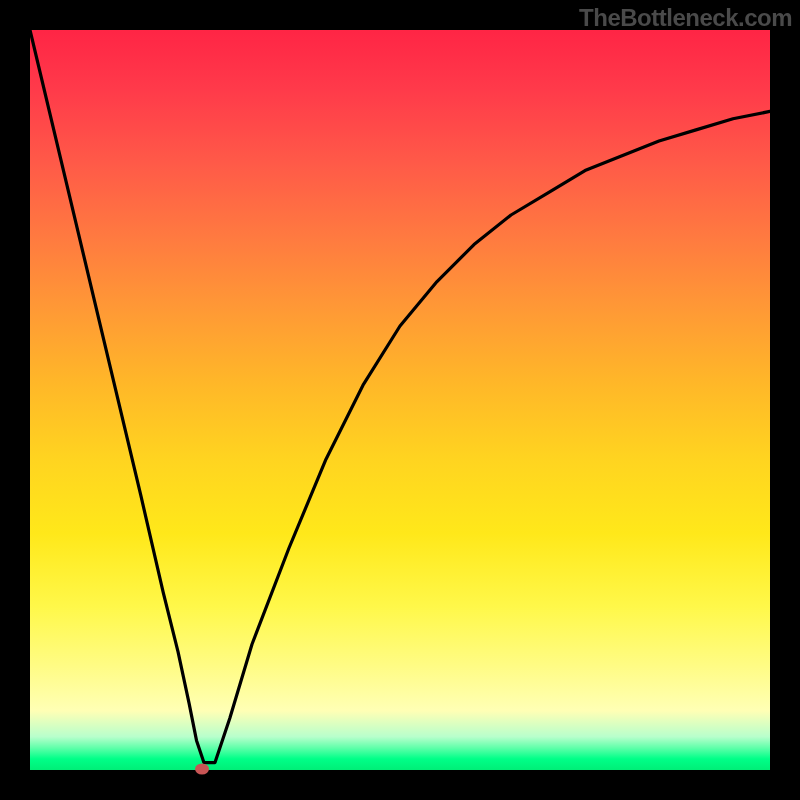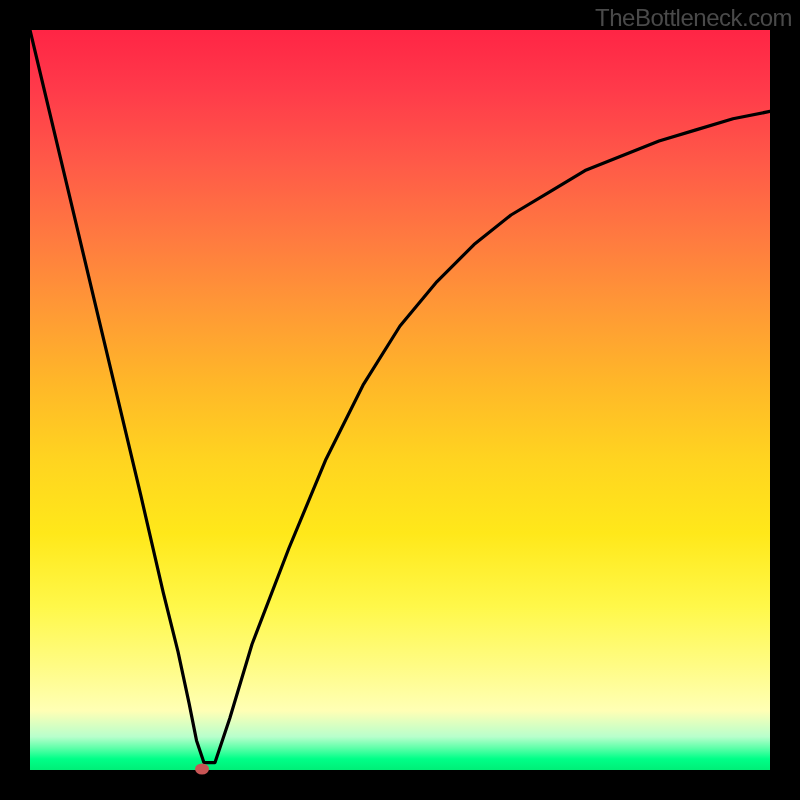--- a/index.html
+++ b/index.html
@@ -14,21 +14,21 @@
       height: 800px;
       background: #000;
       position: relative;
     }
     .watermark {
       position: absolute;
       top: 4px;
       right: 8px;
       color: #4a4a4a;
       font-size: 24px;
-      font-weight: 400;
+      font-weight: 700;
       letter-spacing: -0.5px;
       z-index: 10;
     }
     .plot-area {
       position: absolute;
       left: 30px;
       top: 30px;
       width: 740px;
       height: 740px;
       background: linear-gradient(to bottom,

